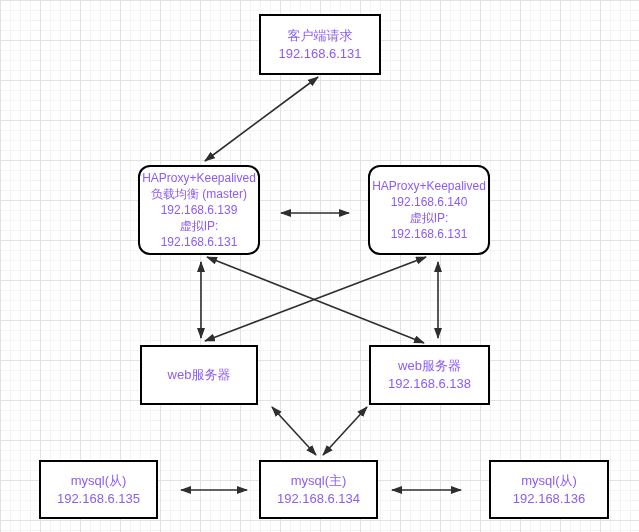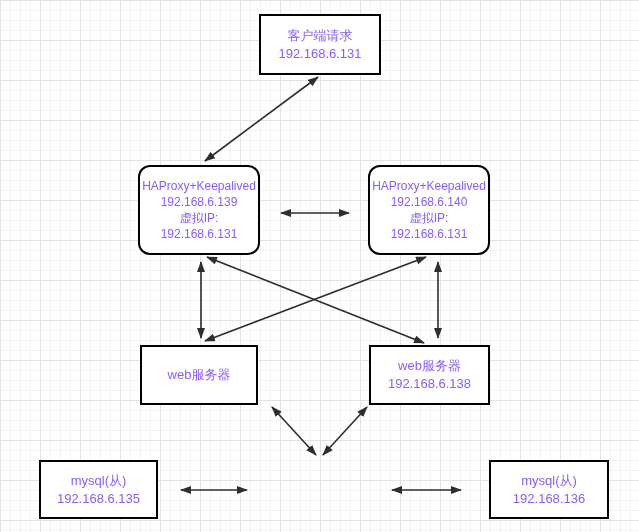--- a/index.html
+++ b/index.html
@@ -77,20 +77,21 @@
       <line x1="392" y1="490" x2="461" y2="490" class="edge" marker-end="url(#arrow)" marker-start="url(#arrow)"></line>
     </svg>
 
   <div class="node" style="left:259px; top:14px; width:122px; height:61px;">
     <div>客户端请求</div>
     <div>192.168.6.131</div>
   </div>
 
   <div class="node tall" style="left:138px; top:165px; width:122px; height:90px;">
     <div>HAProxy+Keepalived</div>
+    <div>负载均衡 (master)</div>
     <div>192.168.6.139</div>
     <div>虚拟IP:</div>
     <div>192.168.6.131</div>
   </div>
 
   <div class="node tall" style="left:368px; top:165px; width:122px; height:90px;">
     <div>HAProxy+Keepalived</div>
     <div>192.168.6.140</div>
     <div>虚拟IP:</div>
     <div>192.168.6.131</div>
@@ -103,19 +104,23 @@
   <div class="node" style="left:369px; top:345px; width:121px; height:60px;">
     <div>web服务器</div>
     <div>192.168.6.138</div>
   </div>
 
   <div class="node" style="left:39px; top:460px; width:119px; height:59px;">
     <div>mysql(从)</div>
     <div>192.168.6.135</div>
   </div>
 
+  <div class="node" style="left:259px; top:460px; width:119px; height:59px;">
+    <div>mysql(主)</div>
+    <div>192.168.6.134</div>
+  </div>
 
   <div class="node" style="left:489px; top:460px; width:120px; height:59px;">
     <div>mysql(从)</div>
     <div>192.168.136</div>
   </div>
 
 </div>
 
 </body></html>

